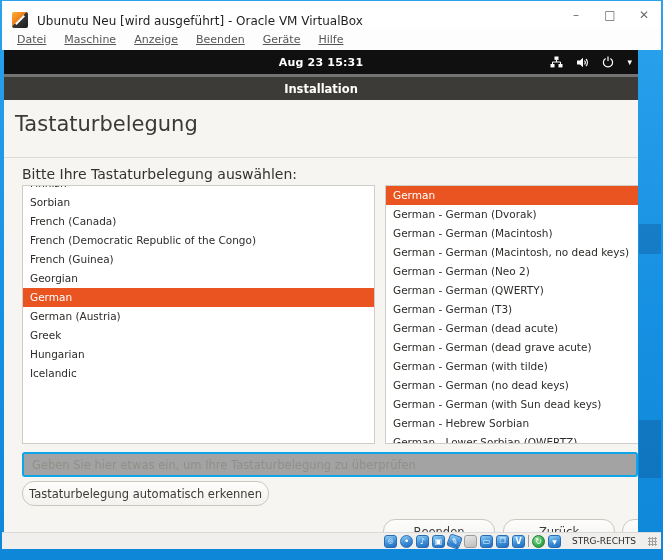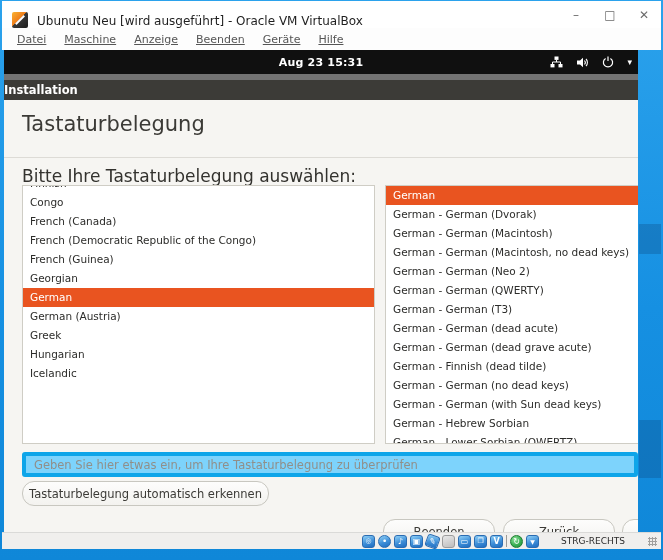--- a/index.html
+++ b/index.html
@@ -27,56 +27,56 @@
   .vm { position:absolute; left:4px; top:50px; width:634px; height:482px; background:#f6f5f2; overflow:hidden; }
 
   .top-panel { position:absolute; left:0; top:0; width:634px; height:24px; background:#101010;
     display:flex; align-items:center; justify-content:center; }
   .clock { color:#fff; font-size:11px; font-weight:bold; letter-spacing:.2px; }
   .panel-icons { position:absolute; right:6px; top:0; height:24px; display:flex; align-items:center; gap:13px; }
   .panel-icons svg { display:block; }
   .chevron { color:#fff; font-size:9px; line-height:1; }
 
   .install-header { position:absolute; left:0; top:24px; width:634px; height:26px; background:#3c3b37;
-    border-top:6px solid #737373; display:flex; align-items:center; }
+    border-top:3px solid #737373; display:flex; align-items:center; justify-content:center; }
   .install-header span { color:#fff; font-size:11.5px; font-weight:bold; }
 
-  .page-title { position:absolute; left:18px; top:62px; font-size:21px; color:#3b3a36; font-weight:400; }
+  .page-title { position:absolute; left:11px; top:62px; font-size:21px; color:#3b3a36; font-weight:400; }
   .h-divider { position:absolute; left:0; top:107px; width:634px; height:1px; background:#dddbd6; }
-  .prompt { position:absolute; left:18px; top:116px; font-size:17px; color:#33322e; }
+  .prompt { position:absolute; left:18px; top:116px; font-size:14px; color:#33322e; }
 
   .listbox { position:absolute; top:135px; background:#fff; border:1px solid #cfcdc5; overflow:hidden; }
   .list-left  { left:18px;  width:353px; height:259px; }
   .list-right { left:381px; width:253px; height:259px; border-right:none; }
   .li-item { height:19px; line-height:19px; padding-left:7px; font-size:10.5px; color:#2c2c2a; white-space:nowrap; }
   .li-item.selected { background:#e95420; color:#fff; }
   .li-item.clipped { margin-top:-12px; }
 
   .test-input { position:absolute; left:18px; top:402px; width:616px; height:25px;
-    border:4px solid #0ea5e9; border-radius:3px; background:#7dd3fc; padding:0 8px;
+    border:2px solid #0ea5e9; border-radius:3px; background:#a3a3a3; padding:0 8px;
     font-size:11.5px; color:#33322e; outline:none; }
   .test-input::placeholder { color:#908f8a; }
 
   .btn { border:1px solid #c8c7c0; border-radius:12px;
     background:linear-gradient(180deg,#fdfdfc 0%,#f3f2ef 100%);
     font-size:11.5px; color:#3c3b37; }
   .detect-btn { position:absolute; left:18px; top:431px; width:247px; height:25px; }
   .quit-btn { position:absolute; left:379px; top:469px; width:112px; height:26px; }
   .back-btn { position:absolute; left:499px; top:469px; width:112px; height:26px; }
   .next-btn { position:absolute; left:618px; top:469px; width:30px; height:26px; }
 
   
   .scroll-dark { position:absolute; width:22px; left:639px; background:rgba(9,64,120,.28); }
   .sd1 { top:224px; height:30px; }
   .sd2 { top:420px; height:58px; }
 
   
   .statusbar { position:absolute; left:2px; top:532px; width:659px; height:17px; background:#f0efed;
     border-top:1px solid #dadad8; display:flex; align-items:center; justify-content:flex-end;
-    padding-right:4px; gap:19px; }
+    padding-right:4px; gap:8px; }
   .sb-icon { width:13px; height:13px; flex:0 0 auto; position:relative;
     background:linear-gradient(160deg,#8fd0f7 0%,#3e8fd8 55%,#1f6cc0 100%);
     border:1px solid #2a6cb2; border-radius:3px; }
   .sb-icon::before { position:absolute; left:0; top:0; width:100%; height:100%;
     display:flex; align-items:center; justify-content:center; color:#fff; font-size:7px; }
   .harddisk-icon::before { content:"◎"; }
   .optical-icon { border-radius:50%; } .optical-icon::before { content:"•"; font-size:9px; }
   .audio-icon::before { content:"♪"; font-size:8px; }
   .network-adapters-icon::before { content:"▣"; font-size:8px; }
   .usb-icon { transform:rotate(20deg); } .usb-icon::before { content:"✎"; font-size:8px; }
@@ -152,21 +152,21 @@
       <span>Installation</span>
     </div>
 
     <div class="page-title">Tastaturbelegung</div>
     <div class="h-divider"></div>
     <div class="prompt">Bitte Ihre Tastaturbelegung auswählen:</div>
 
     <div class="listbox list-left">
 
     <div class="li-item clipped">Finnish</div>
-        <div class="li-item">Congo</div>
+        <div class="li-item">Sorbian</div>
         <div class="li-item">French (Canada)</div>
         <div class="li-item">French (Democratic Republic of the Congo)</div>
         <div class="li-item">French (Guinea)</div>
         <div class="li-item">Georgian</div>
         <div class="li-item selected">German</div>
         <div class="li-item">German (Austria)</div>
         <div class="li-item">Greek</div>
         <div class="li-item">Hungarian</div>
         <div class="li-item">Icelandic</div>
       </div>
@@ -175,21 +175,21 @@
 
     <div class="li-item selected">German</div>
         <div class="li-item">German - German (Dvorak)</div>
         <div class="li-item">German - German (Macintosh)</div>
         <div class="li-item">German - German (Macintosh, no dead keys)</div>
         <div class="li-item">German - German (Neo 2)</div>
         <div class="li-item">German - German (QWERTY)</div>
         <div class="li-item">German - German (T3)</div>
         <div class="li-item">German - German (dead acute)</div>
         <div class="li-item">German - German (dead grave acute)</div>
-        <div class="li-item">German - Finnish (dead tilde)</div>
+        <div class="li-item">German - German (with tilde)</div>
         <div class="li-item">German - German (no dead keys)</div>
         <div class="li-item">German - German (with Sun dead keys)</div>
         <div class="li-item">German - Hebrew Sorbian</div>
         <div class="li-item">German - Lower Sorbian (QWERTZ)</div>
       </div>
 
     <input class="test-input" placeholder="Geben Sie hier etwas ein, um Ihre Tastaturbelegung zu überprüfen" style="">
 
     <button class="btn detect-btn">Tastaturbelegung automatisch erkennen</button>
     <button class="btn quit-btn">Beenden</button>

